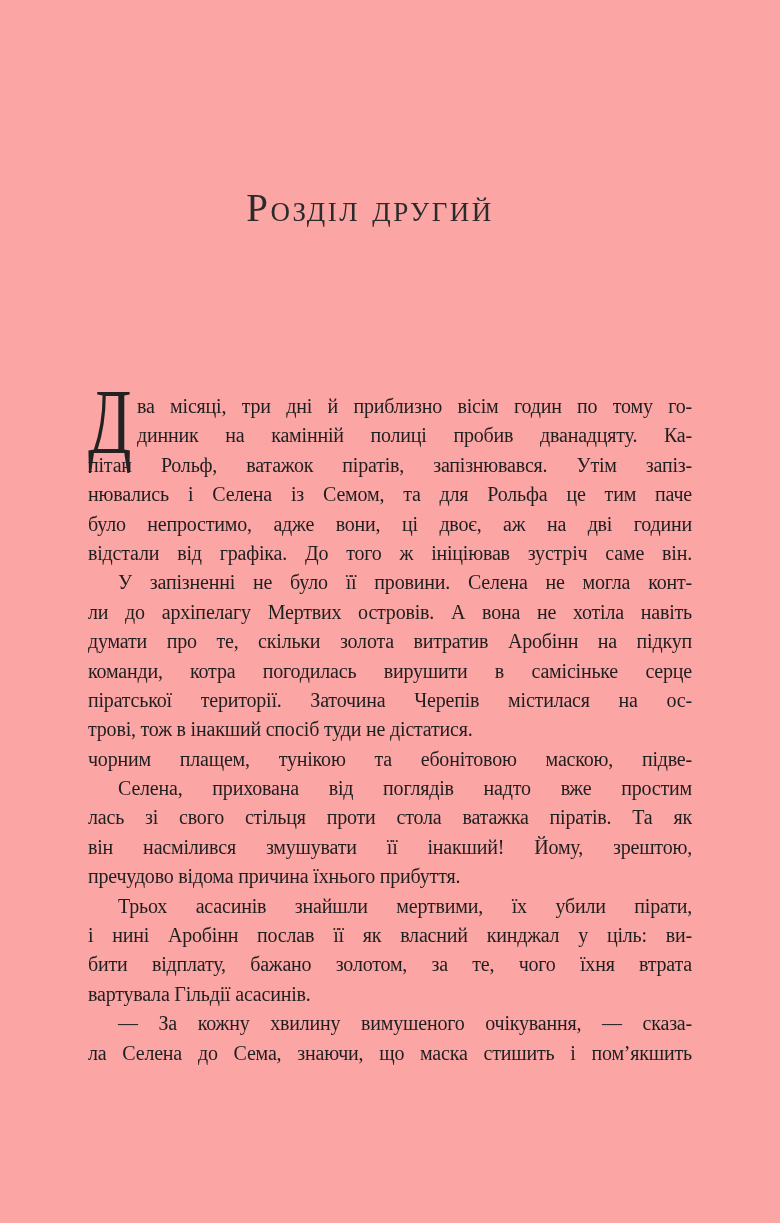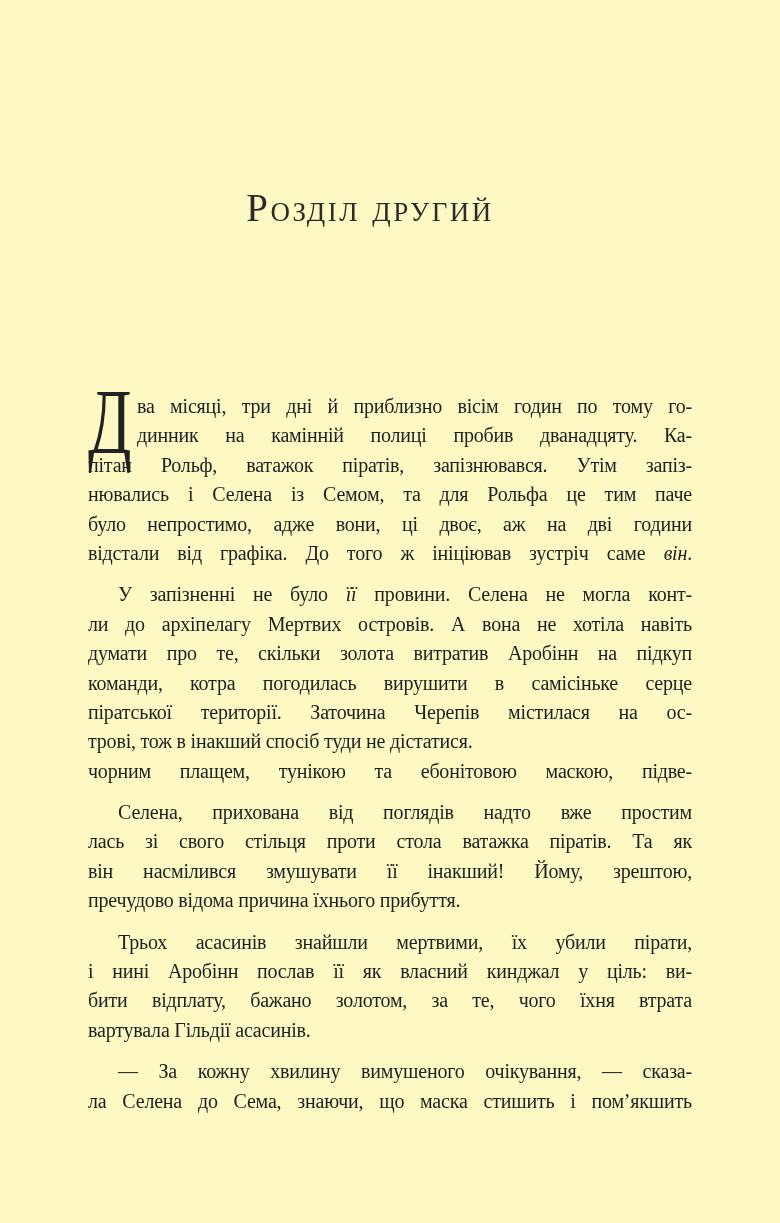--- a/index.html
+++ b/index.html
@@ -5,21 +5,21 @@
   html, body {
     margin: 0;
     padding: 0;
     background: #ffffff;
   }
   .page {
     position: relative;
     width: 780px;
     height: 1223px;
     margin: 0 auto;
-    background: #fef9c3;
+    background: #fca5a5;
     overflow: hidden;
     font-family: "Liberation Serif", "DejaVu Serif", serif;
     color: #1f1f1f;
   }
   .chapter-title {
     margin: 186px 0 0 0;
     padding: 0;
     text-align: center;
     position: relative;
     left: -20px;
@@ -45,23 +45,22 @@
     text-align: justify;
     text-align-last: justify;
     white-space: normal;
     overflow: visible;
   }
   .line.end {
     text-align-last: left;
   }
   .line.indented {
     padding-left: 30px;
-    margin-top: 12px;
   }
-  .italic-seg { font-style: italic; }
+  .italic-seg { }
   .dropcap {
     float: left;
     width: 42px;
     height: 58px;
     margin-right: 7px;
     position: relative;
   }
   .dropcap .glyph {
     display: block;
     font-size: 86px;

